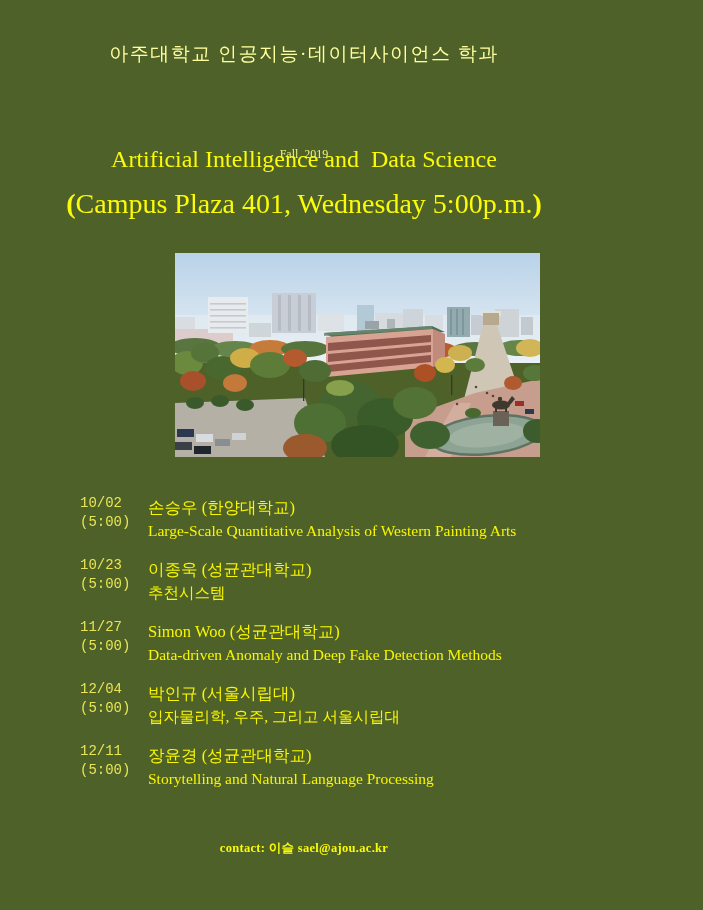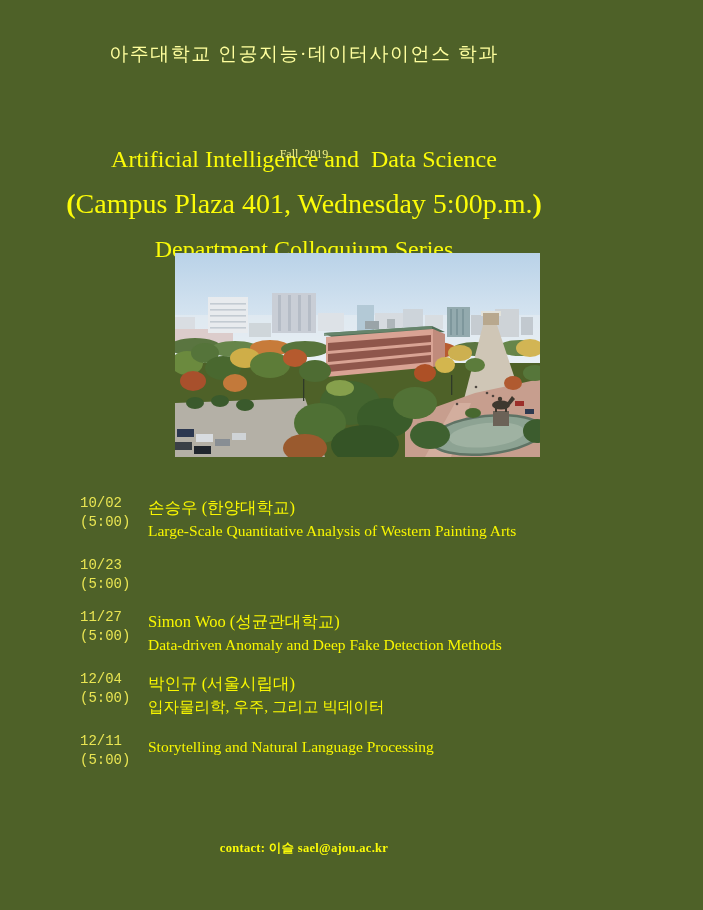--- a/index.html
+++ b/index.html
@@ -60,21 +60,20 @@
 </style>
 </head>
 <body>
 
 <div class="poster">
 
   <div class="title-ko">아주대학교 인공지능·데이터사이언스 학과</div>
 
   <div class="title-en">
     <div>Artificial Intelligence and  Data Science</div>
-    <div>Department Colloquium Series</div>
   </div>
 
   <div class="term">Fall  2019</div>
 
   <div class="venue"><span class="paren">(</span><span>Campus Plaza 401, Wednesday 5:00p.m.</span><span class="paren">)</span></div>
 
   <div class="photo">
     <svg viewBox="0 0 365 204">
       <defs>
         <linearGradient id="sky" x1="0" y1="0" x2="0" y2="1">
@@ -215,50 +214,55 @@
         <div class="speaker">손승우 (한양대학교)</div>
         <div class="talk">Large-Scale Quantitative Analysis of Western Painting Arts</div>
       </div>
     </div>
 
     <div class="entry">
       <div class="when">
         <div class="date">10/23</div>
         <div class="time">(5:00)</div>
       </div>
+      <div class="what">
+        <div class="speaker">이종욱 (성균관대학교)</div>
+        <div class="talk">추천시스템</div>
+      </div>
     </div>
 
     <div class="entry">
       <div class="when">
         <div class="date">11/27</div>
         <div class="time">(5:00)</div>
       </div>
       <div class="what">
         <div class="speaker">Simon Woo (성균관대학교)</div>
         <div class="talk">Data-driven Anomaly and Deep Fake Detection Methods</div>
       </div>
     </div>
 
     <div class="entry">
       <div class="when">
         <div class="date">12/04</div>
         <div class="time">(5:00)</div>
       </div>
       <div class="what">
         <div class="speaker">박인규 (서울시립대)</div>
-        <div class="talk">입자물리학, 우주, 그리고 빅데이터</div>
+        <div class="talk">입자물리학, 우주, 그리고 서울시립대</div>
       </div>
     </div>
 
     <div class="entry">
       <div class="when">
         <div class="date">12/11</div>
         <div class="time">(5:00)</div>
       </div>
       <div class="what">
+        <div class="speaker">장윤경 (성균관대학교)</div>
         <div class="talk">Storytelling and Natural Language Processing</div>
       </div>
     </div>
 
   </div>
 
   <div class="contact">contact: 이슬 sael@ajou.ac.kr</div>
 
 </div>
 

